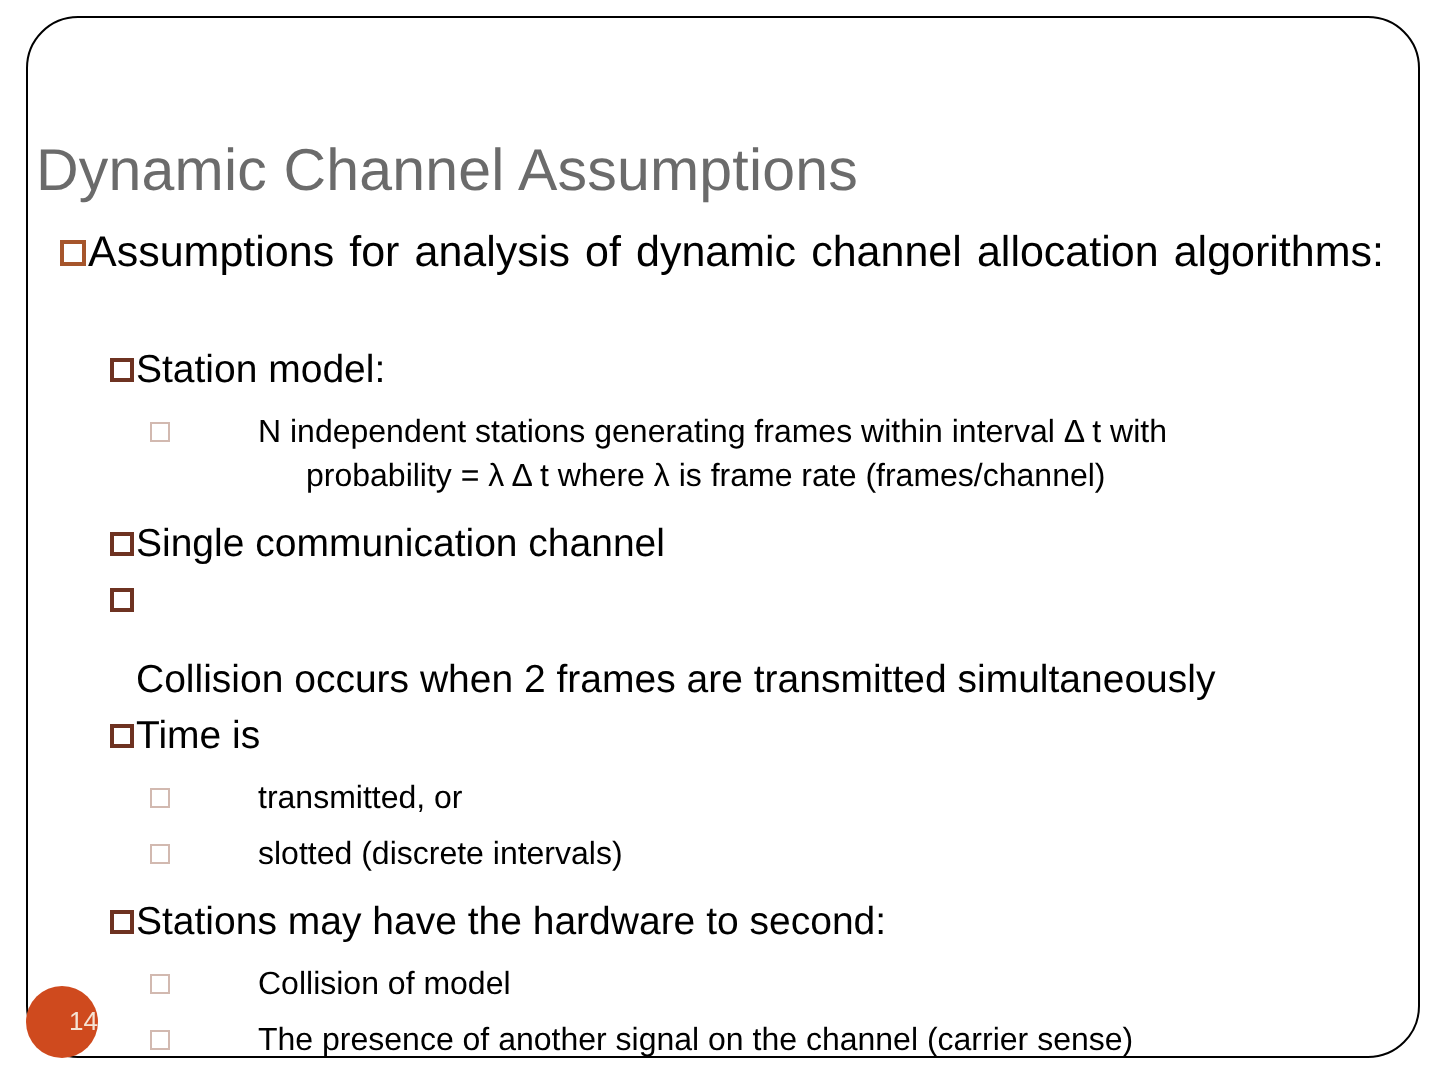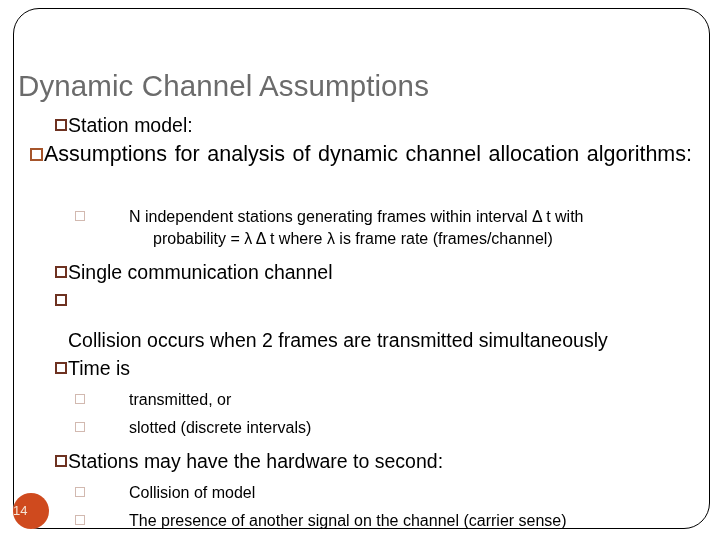--- a/index.html
+++ b/index.html
@@ -145,42 +145,42 @@
     position: absolute;
     left: 13px;
     top: 493px;
     width: 36px;
     height: 36px;
     border-radius: 50%;
     background: #cf4a1e;
     color: #f5e4d5;
     font-size: 13px;
     line-height: 36px;
-    text-align: left;
+    text-align: right;
   }
 </style>
 </head>
 <body>
 
 <div id="slide">
 
   <div id="slide-frame"></div>
 
   <h1 id="slide-title">Dynamic Channel Assumptions</h1>
 
   <div id="slide-body">
 
+    <div class="bullet-row lvl1">
+      <span class="sq"></span>
+      <span class="txt just-two">Assumptions for analysis of dynamic channel allocation algorithms:</span>
+    </div>
+
     <div class="bullet-row lvl2">
       <span class="sq"></span>
       <span class="txt">Station model:</span>
-    </div>
-
-    <div class="bullet-row lvl1">
-      <span class="sq"></span>
-      <span class="txt just-two">Assumptions for analysis of dynamic channel allocation algorithms:</span>
     </div>
 
     <div class="spacer-sm"></div>
 
     <div class="bullet-row lvl3">
       <span class="sq"></span>
       <span class="txt">
         <span>N independent stations generating frames within interval Δ t with</span>
         <span class="cont">probability = λ Δ t where λ is frame rate (frames/channel)</span>
       </span>

